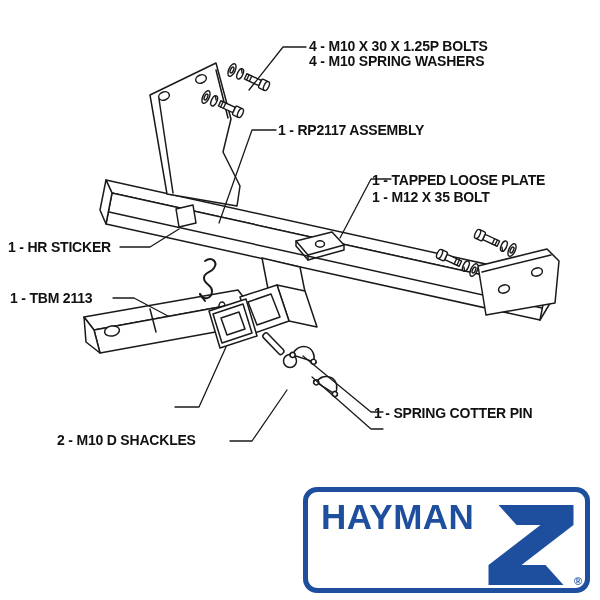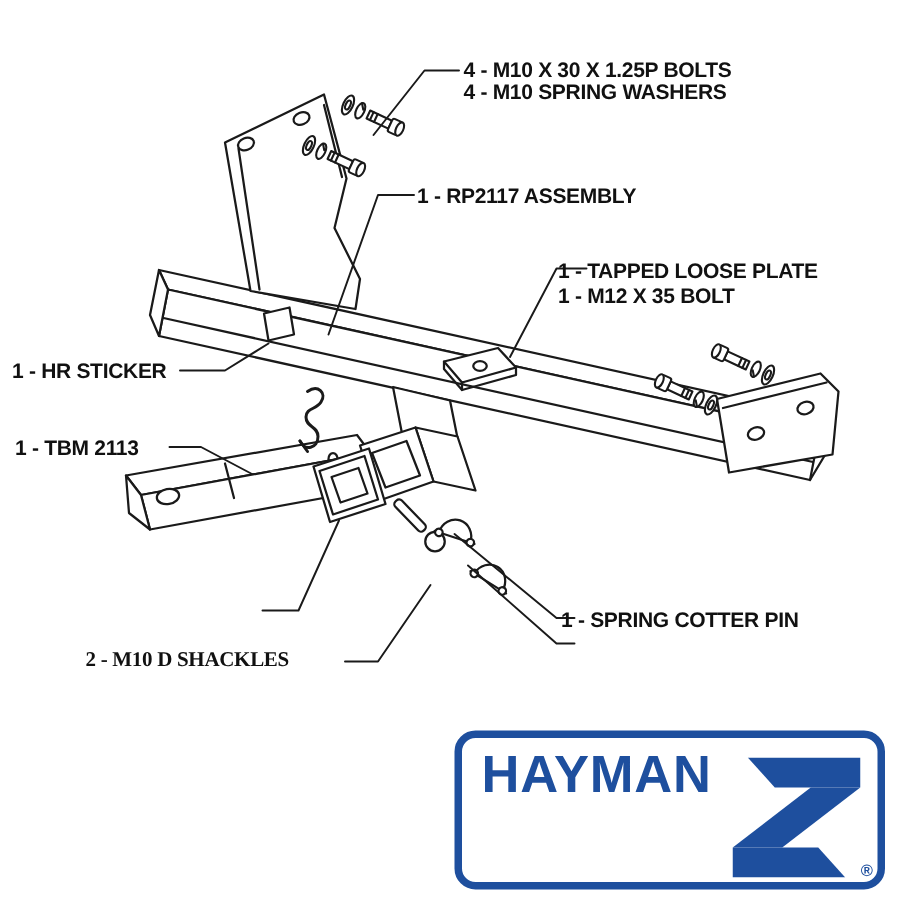--- a/index.html
+++ b/index.html
@@ -156,21 +156,21 @@
   <div class="lbl lh17" style="left:372px; top:172px;">
     <div>1 - TAPPED LOOSE PLATE</div>
     <div>1 - M12 X 35 BOLT</div>
   </div>
 
   <div class="lbl" style="left:8px; top:240px;">1 - HR STICKER</div>
 
   <div class="lbl" style="left:10px; top:291px;">1 - TBM 2113</div>
 
 
-  <div class="lbl" style="left:57px; top:433px;font-family:Liberation Serif, serif;">2 - M10 D SHACKLES</div>
+  <div class="lbl" style="left:57px; top:433px;">2 - M10 D SHACKLES</div>
 
   <div class="lbl lh17" style="left:374px; top:405px;">
     <div>1 - SPRING COTTER PIN</div>
   </div>
 
   <div class="logo">
     <div class="logo-w1">HAYMAN</div>
     <svg class="logo-s" width="92" height="80" viewBox="0 0 85 80">
       <g fill="#1e4f9e">
         <polygon points="10,0 85,0 85,20 28,20"></polygon>

